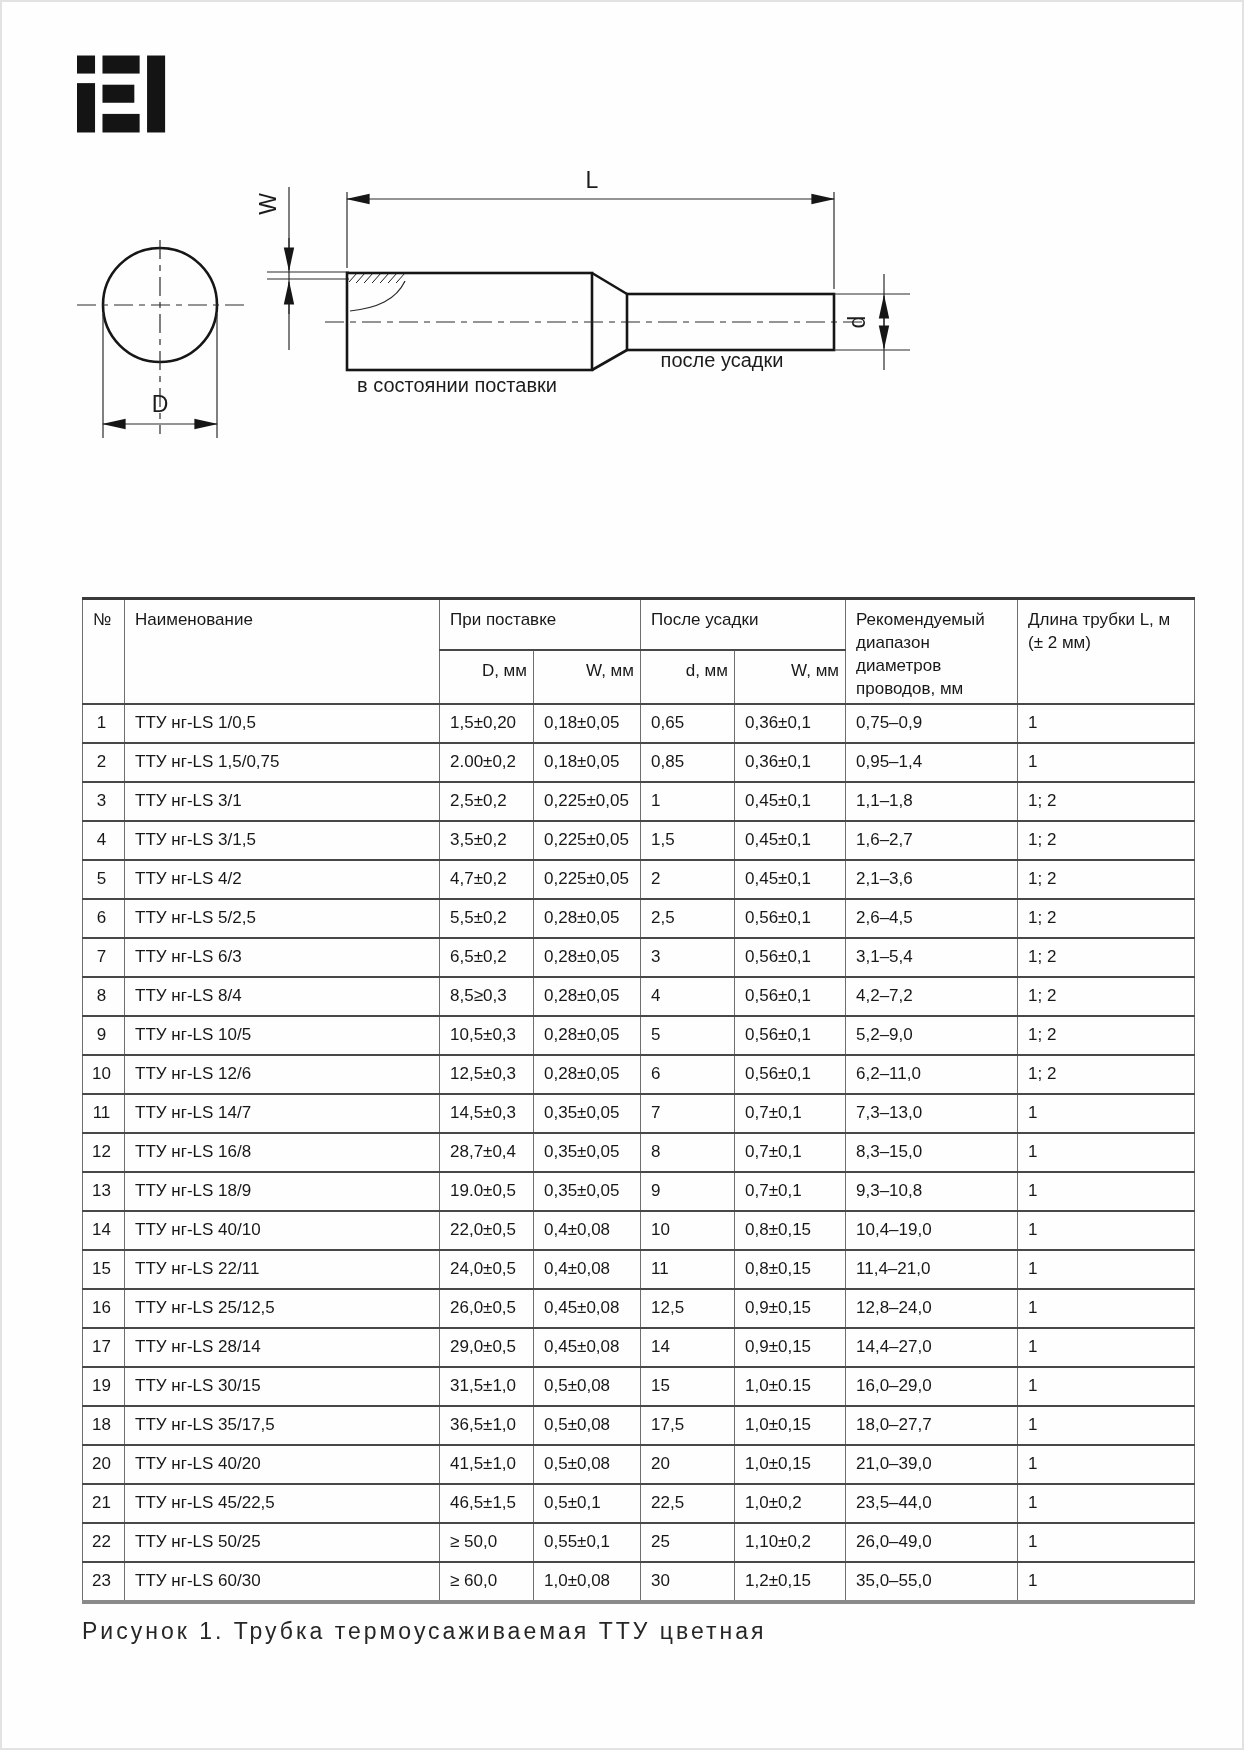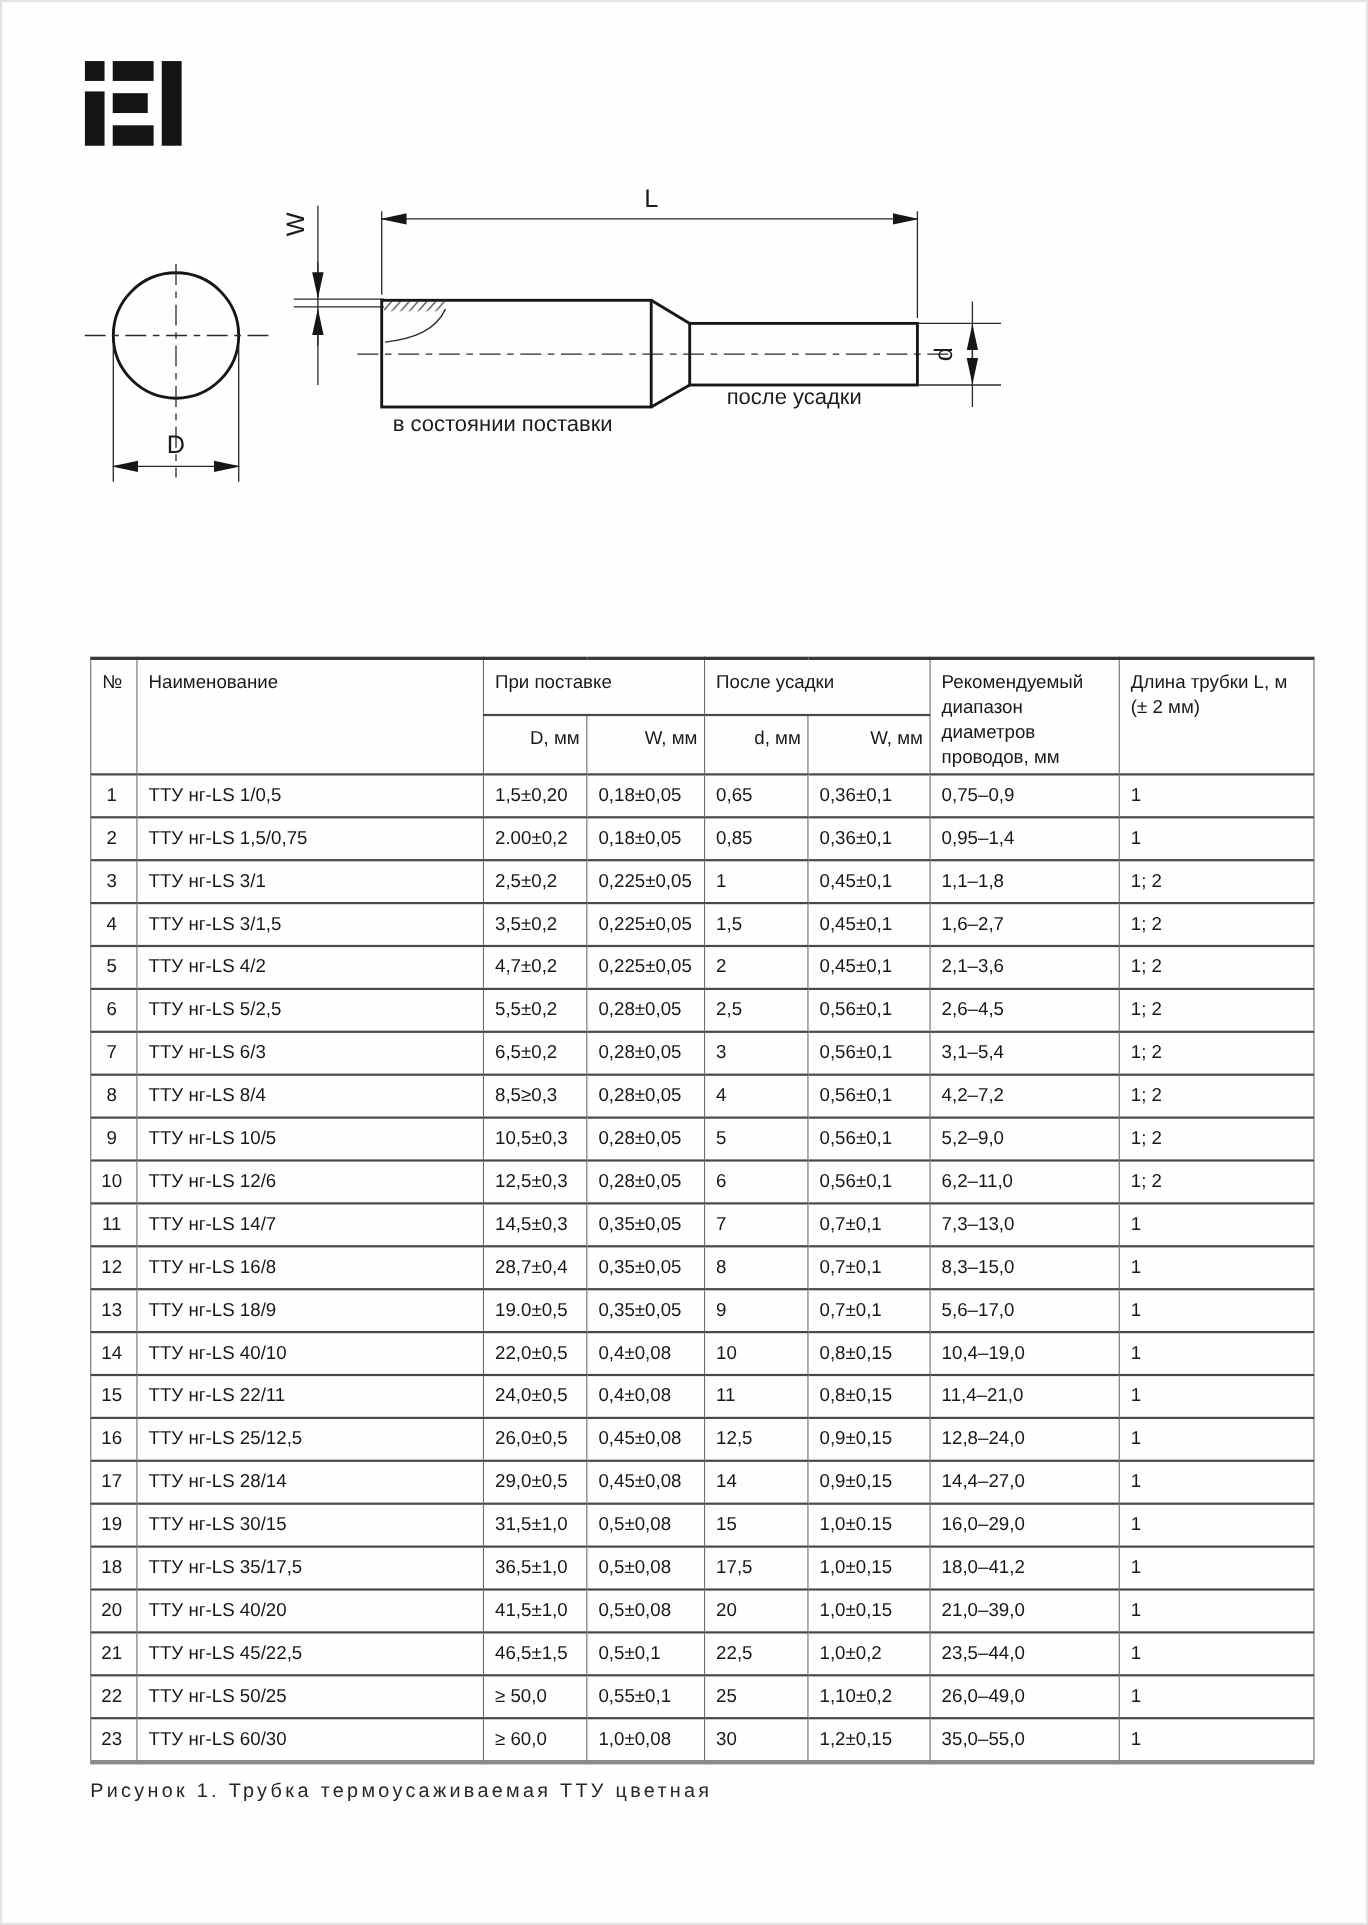--- a/index.html
+++ b/index.html
@@ -18,21 +18,21 @@
     font-size:17px;color:#181818;
     border-top:3px solid #3a3a3a;border-bottom:4px solid #8a8a8a;border-left:1px solid #6f6f6f;border-right:1px solid #6f6f6f;}
   .spec-table th,.spec-table td{border-left:1px solid #6f6f6f;border-right:1px solid #6f6f6f;
     border-top:2px solid #484848;border-bottom:2px solid #484848;
     font-weight:normal;text-align:left;padding:2px 6px 2px 10px;white-space:nowrap;}
   .spec-table thead th{vertical-align:top;padding-top:9px;white-space:normal;line-height:1.35;}
   .spec-table thead tr.grp th{height:38px;}
   .spec-table thead tr.sub th{height:40px;text-align:right;}
   .spec-table tbody td{height:33px;vertical-align:middle;}
   .spec-table td.c-num{text-align:center;padding-left:2px;}
-  .figure-caption{position:absolute;left:80px;top:1616px;font-size:18px;letter-spacing:3px;color:#262626;}
+  .figure-caption{position:absolute;left:80px;top:1616px;font-size:23px;letter-spacing:3px;color:#262626;}
 </style>
 </head>
 <body>
 
 <div class="page">
 
   <svg class="logo" viewBox="0 0 260 145">
     <rect x="0" y="0" width="34" height="34"></rect>
     <rect x="0" y="52" width="34" height="93"></rect>
     <rect x="48" y="0" width="70" height="34"></rect>
@@ -255,21 +255,21 @@
           <td>8,3–15,0</td>
           <td>1</td>
         </tr>
         <tr>
           <td class="c-num">13</td>
           <td>ТТУ нг-LS 18/9</td>
           <td>19.0±0,5</td>
           <td>0,35±0,05</td>
           <td>9</td>
           <td>0,7±0,1</td>
-          <td>5,6–17,0</td>
+          <td>9,3–10,8</td>
           <td>1</td>
         </tr>
         <tr>
           <td class="c-num">14</td>
           <td>ТТУ нг-LS 40/10</td>
           <td>22,0±0,5</td>
           <td>0,4±0,08</td>
           <td>10</td>
           <td>0,8±0,15</td>
           <td>10,4–19,0</td>
@@ -315,21 +315,21 @@
           <td>16,0–29,0</td>
           <td>1</td>
         </tr>
         <tr>
           <td class="c-num">18</td>
           <td>ТТУ нг-LS 35/17,5</td>
           <td>36,5±1,0</td>
           <td>0,5±0,08</td>
           <td>17,5</td>
           <td>1,0±0,15</td>
-          <td>18,0–41,2</td>
+          <td>18,0–27,7</td>
           <td>1</td>
         </tr>
         <tr>
           <td class="c-num">20</td>
           <td>ТТУ нг-LS 40/20</td>
           <td>41,5±1,0</td>
           <td>0,5±0,08</td>
           <td>20</td>
           <td>1,0±0,15</td>
           <td>21,0–39,0</td>

